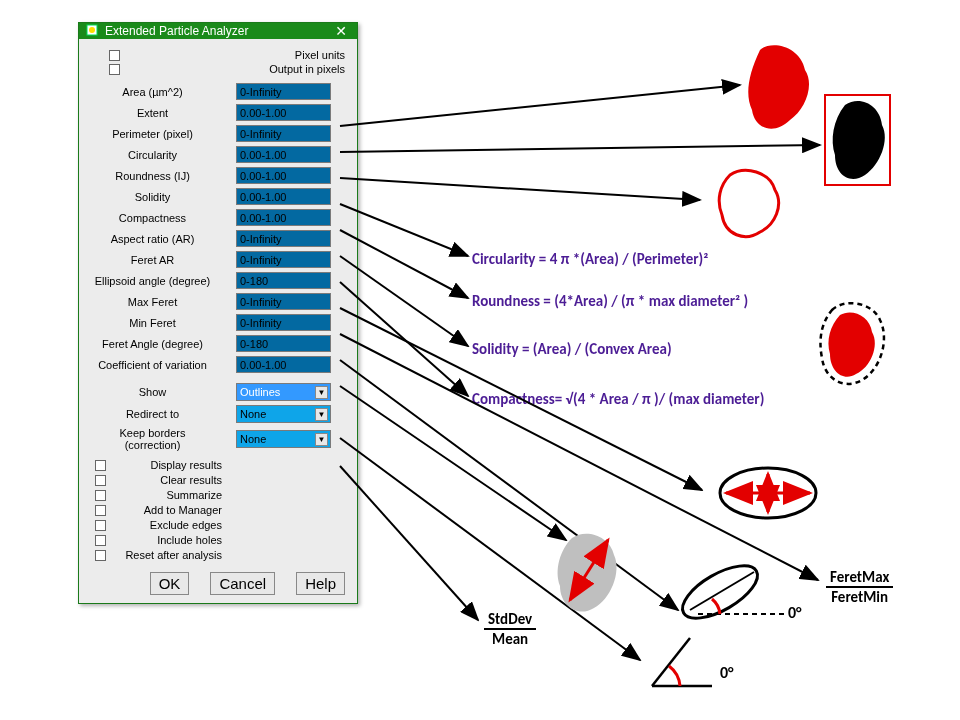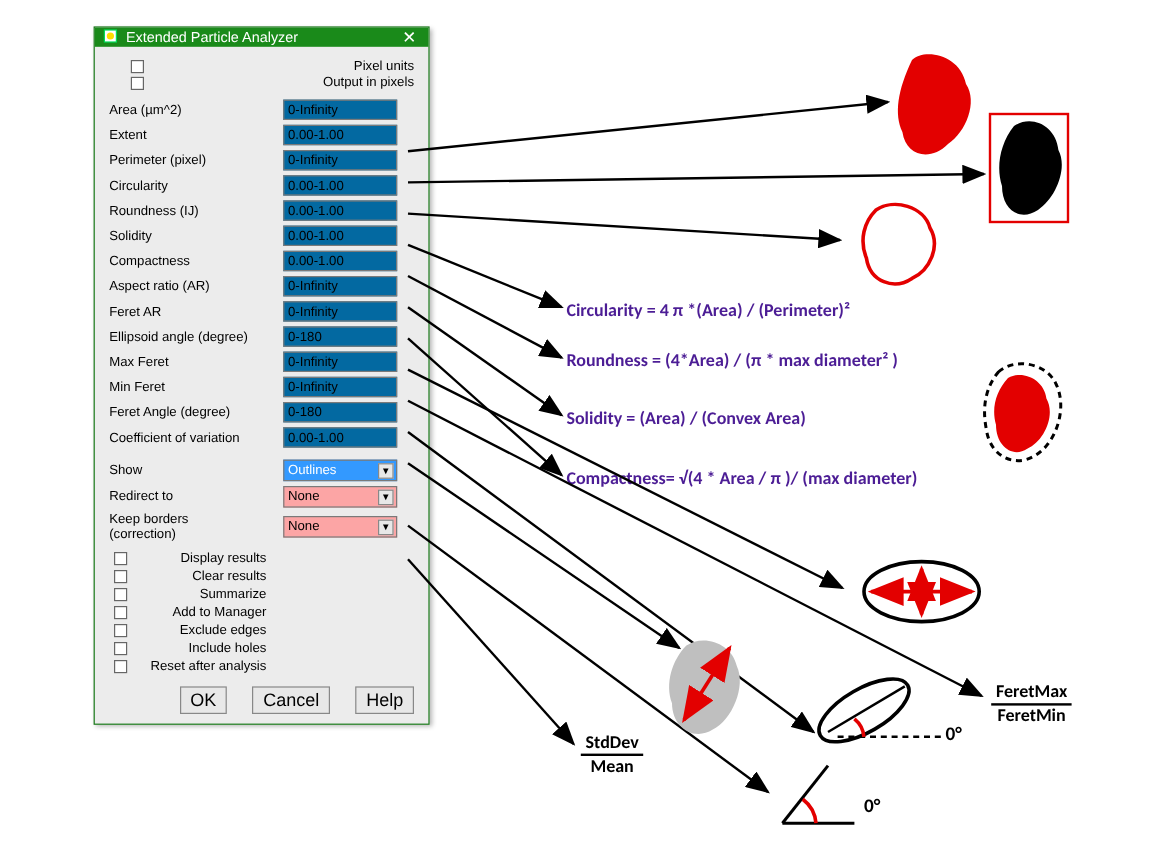--- a/index.html
+++ b/index.html
@@ -6,23 +6,23 @@
   body { font-family: Tahoma, Arial, sans-serif; font-size: 11px; background: #fff; width: 960px; height: 720px; position: relative; }
   .dialog { position: absolute; left: 78px; top: 22px; width: 280px; background: #ececec; border: 1px solid #1a7a1a; box-shadow: 2px 2px 4px rgba(0,0,0,0.3); }
   .titlebar { background: #1a8a1a; color: #fff; height: 16px; display: flex; align-items: center; padding: 0 6px; justify-content: space-between; font-size: 12px; }
   .titlebar .left { display: flex; align-items: center; gap: 6px; }
   .titlebar .icon svg { width: 14px; height: 14px; }
   .closebtn { color: #fff; font-size: 14px; cursor: pointer; padding: 0 4px; }
   .body { padding: 10px 12px 8px 12px; }
   .chk-row { display: flex; align-items: center; gap: 4px; margin-bottom: 2px; margin-left: 18px; justify-content: space-between; }
   .chk { width: 11px; height: 11px; border: 1px solid #666; background: #fff; flex-shrink: 0; }
   .form-row { display: flex; align-items: center; margin-bottom: 4px; }
-  .form-row .lbl { width: 145px; text-align: left; padding-right: 22px; }
+  .form-row .lbl { width: 145px; text-align: center; padding-right: 22px; }
   .txt { width: 95px; height: 17px; border: 1px solid #7a7a7a; background: #0369a1; padding: 0 3px; font-size: 11px; font-family: inherit; }
-  .sel { width: 95px; height: 18px; border: 1px solid #7a7a7a; background: #fca5a5; font-size: 11px; position: relative; display: flex; align-items: center; padding: 0 14px 0 3px; }
+  .sel { width: 95px; height: 18px; border: 1px solid #7a7a7a; background: #0ea5e9; font-size: 11px; position: relative; display: flex; align-items: center; padding: 0 14px 0 3px; }
   .sel.hl { background: #3399ff; color: #fff; }
   .sel .arrow { position: absolute; right: 2px; top: 2px; width: 13px; height: 13px; background: #e8e8e8; border: 1px solid #888; display: flex; align-items: center; justify-content: center; color: #000; font-size: 8px; }
   .checks2 { display: flex; flex-wrap: wrap; margin-top: 8px; }
   .checks2 .chk-row { width: 50%; margin-left: 4px; margin-bottom: 3px; }
   .btnrow { text-align: right; margin-top: 8px; }
   .btn { display: inline-block; border: 1px solid #888; background: #e8e8e8; padding: 2px 8px; font-size: 15px; margin-left: 18px; cursor: pointer; }
   .formula { position: absolute; font-family: Calibri, Arial, sans-serif; font-weight: bold; font-size: 15px; color: #4c1d95; white-space: nowrap; }
   .fraction { display: inline-block; text-align: center; vertical-align: middle; font-family: Calibri, Arial, sans-serif; font-weight: bold; font-size: 15px; }
   .fraction .num { border-bottom: 2px solid #000; padding: 0 4px; }
   .fraction .den { padding: 0 4px; }

